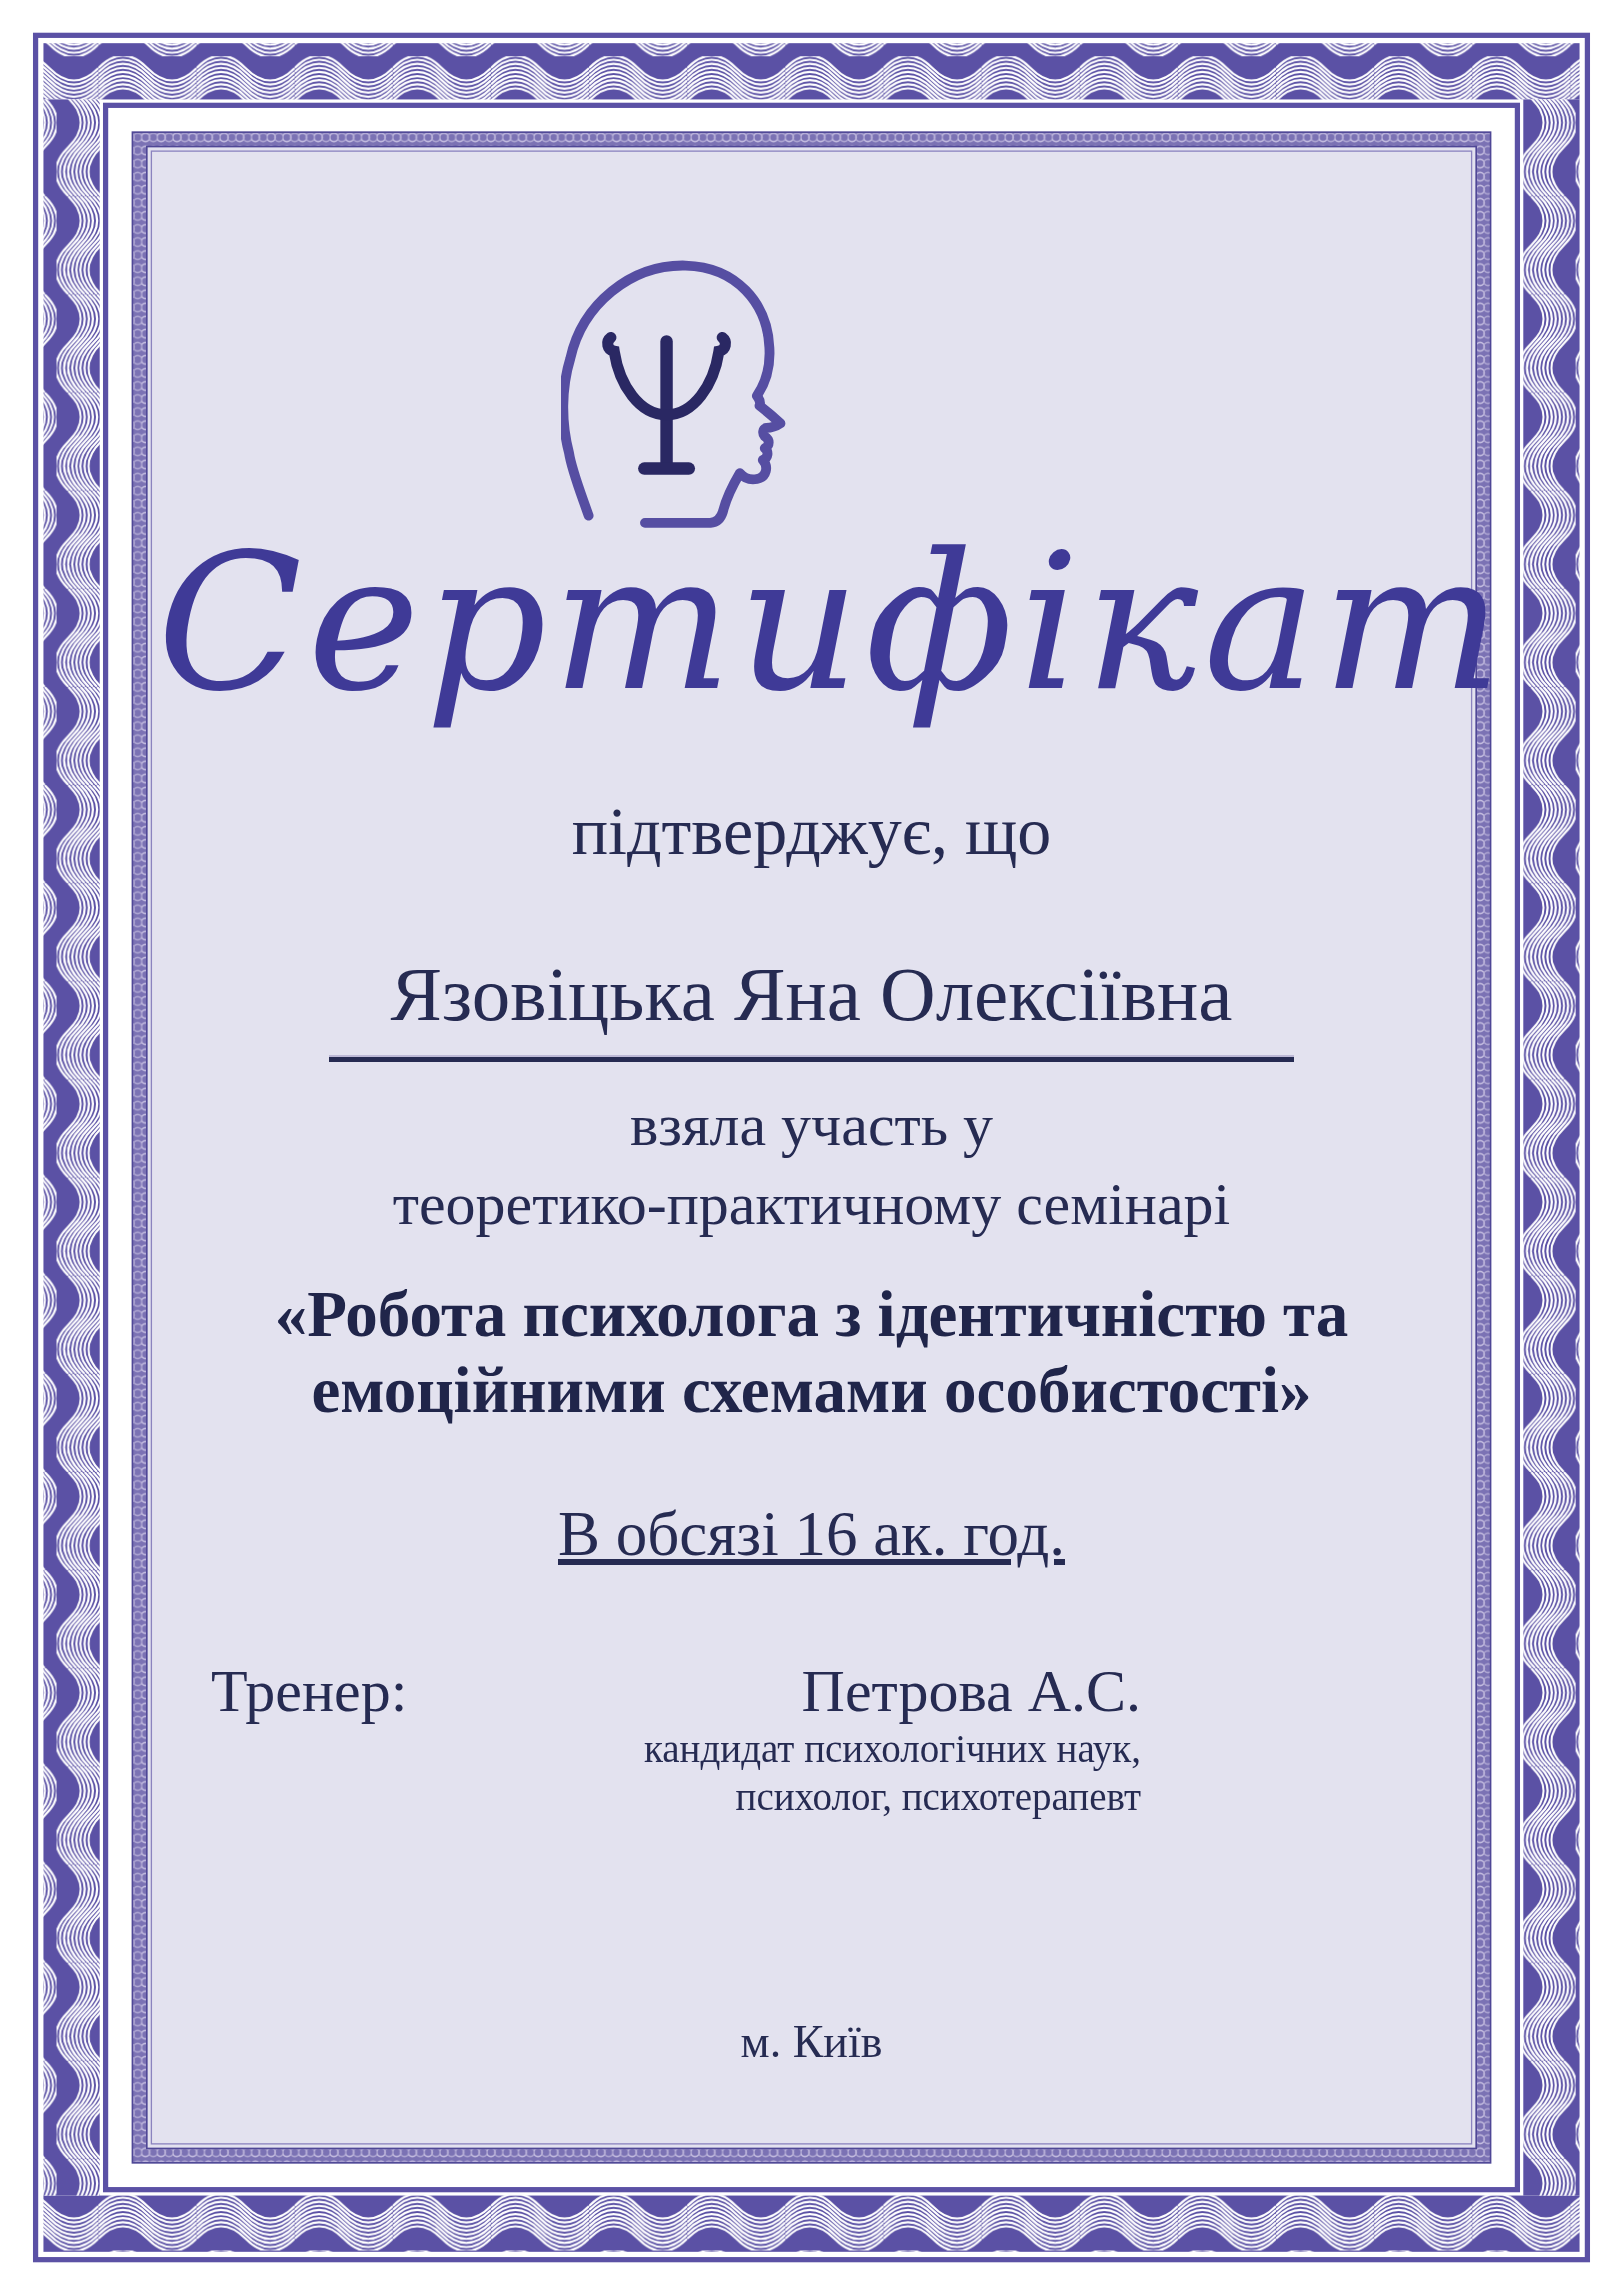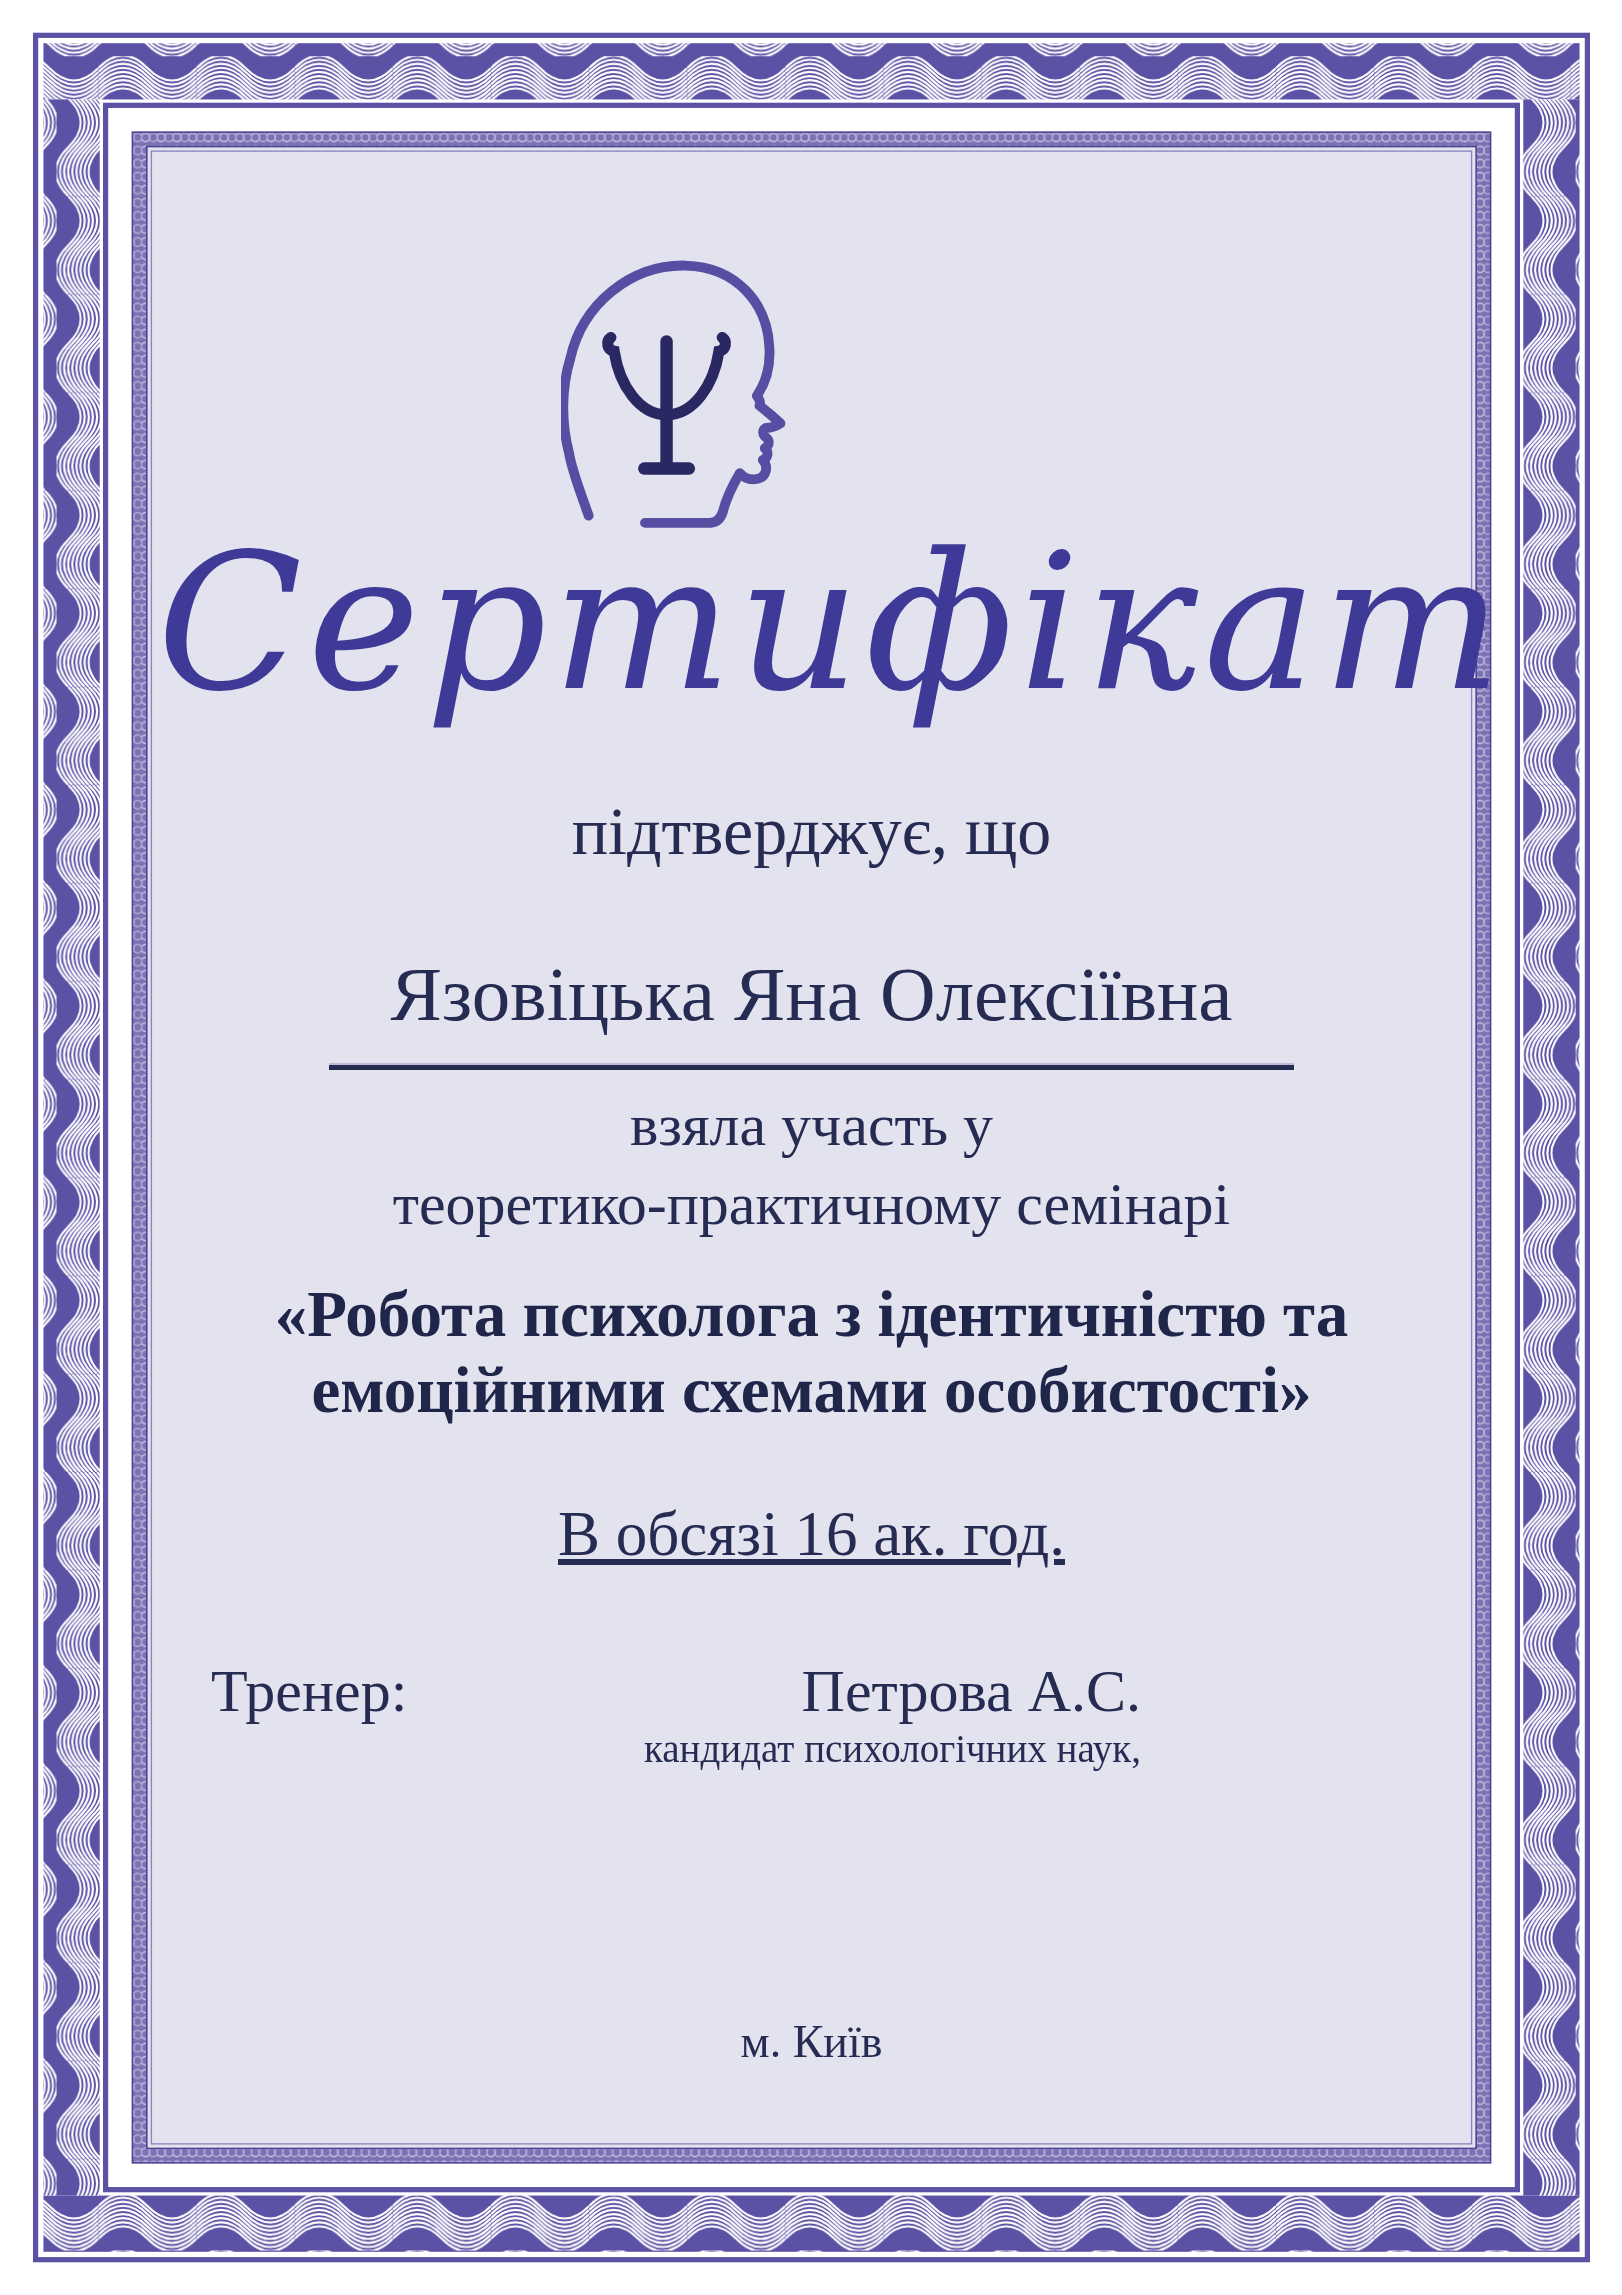--- a/index.html
+++ b/index.html
@@ -6,21 +6,21 @@
   .page{position:relative;width:1623px;height:2295px;background:#ffffff;overflow:hidden;
         font-family:"Liberation Serif", serif;color:#262b52;}
   .frame{position:absolute;left:0;top:0;width:1623px;height:2295px;}
   .content{position:absolute;left:0;top:0;width:1357px;height:2295px;}
   .logo{position:absolute;top:259px;left:50%;transform:translateX(-50%);}
   .cline{position:absolute;left:157px;width:1309px;text-align:center;}
   .title{top:504px;font-family:"DejaVu Serif", serif;font-style:italic;font-weight:400;
          font-size:190px;line-height:1.25;color:#3f3a97;letter-spacing:5.2px;}
   .subtitle{top:792px;font-size:68px;}
   .name-wrap{top:950px;}
-  .name{display:inline-block;font-size:77px;padding:0 62px 26px 62px;
+  .name{display:inline-block;font-size:77px;padding:0 62px 18px 62px;
         border-bottom:5.9px solid #262b52;box-shadow:0 -2px 0 0 #bdb9d6 inset;}
   .part1{top:1091px;font-size:60px;}
   .part2{top:1170px;font-size:60px;}
   .seminar{top:1276px;font-size:65px;font-weight:bold;line-height:1.17;color:#20254a;}
   .duration{top:1498px;font-size:63px;text-decoration:underline;}
   .trainer-label{position:absolute;left:211px;top:1657px;font-size:60px;}
   .trainer-name{position:absolute;right:216px;top:1657px;font-size:60px;text-align:center;}
   .trainer-degree{position:absolute;right:216px;top:1725px;font-size:39px;
                   line-height:1.22;text-align:right;}
   .city{top:2015px;font-size:46px;}
@@ -137,20 +137,21 @@
     </div>
 
     <div class="cline duration">В обсязі 16 ак. год.</div>
 
     <div class="trainer-label">Тренер:</div>
 
     <div class="trainer-name">Петрова А.С.</div>
 
     <div class="trainer-degree">
       <div>кандидат психологічних наук,</div>
+      <div>психолог, психотерапевт</div>
     </div>
 
     <div class="cline city">м. Київ</div>
 
 
   </div>
 </div>
 
 
 </body></html>

